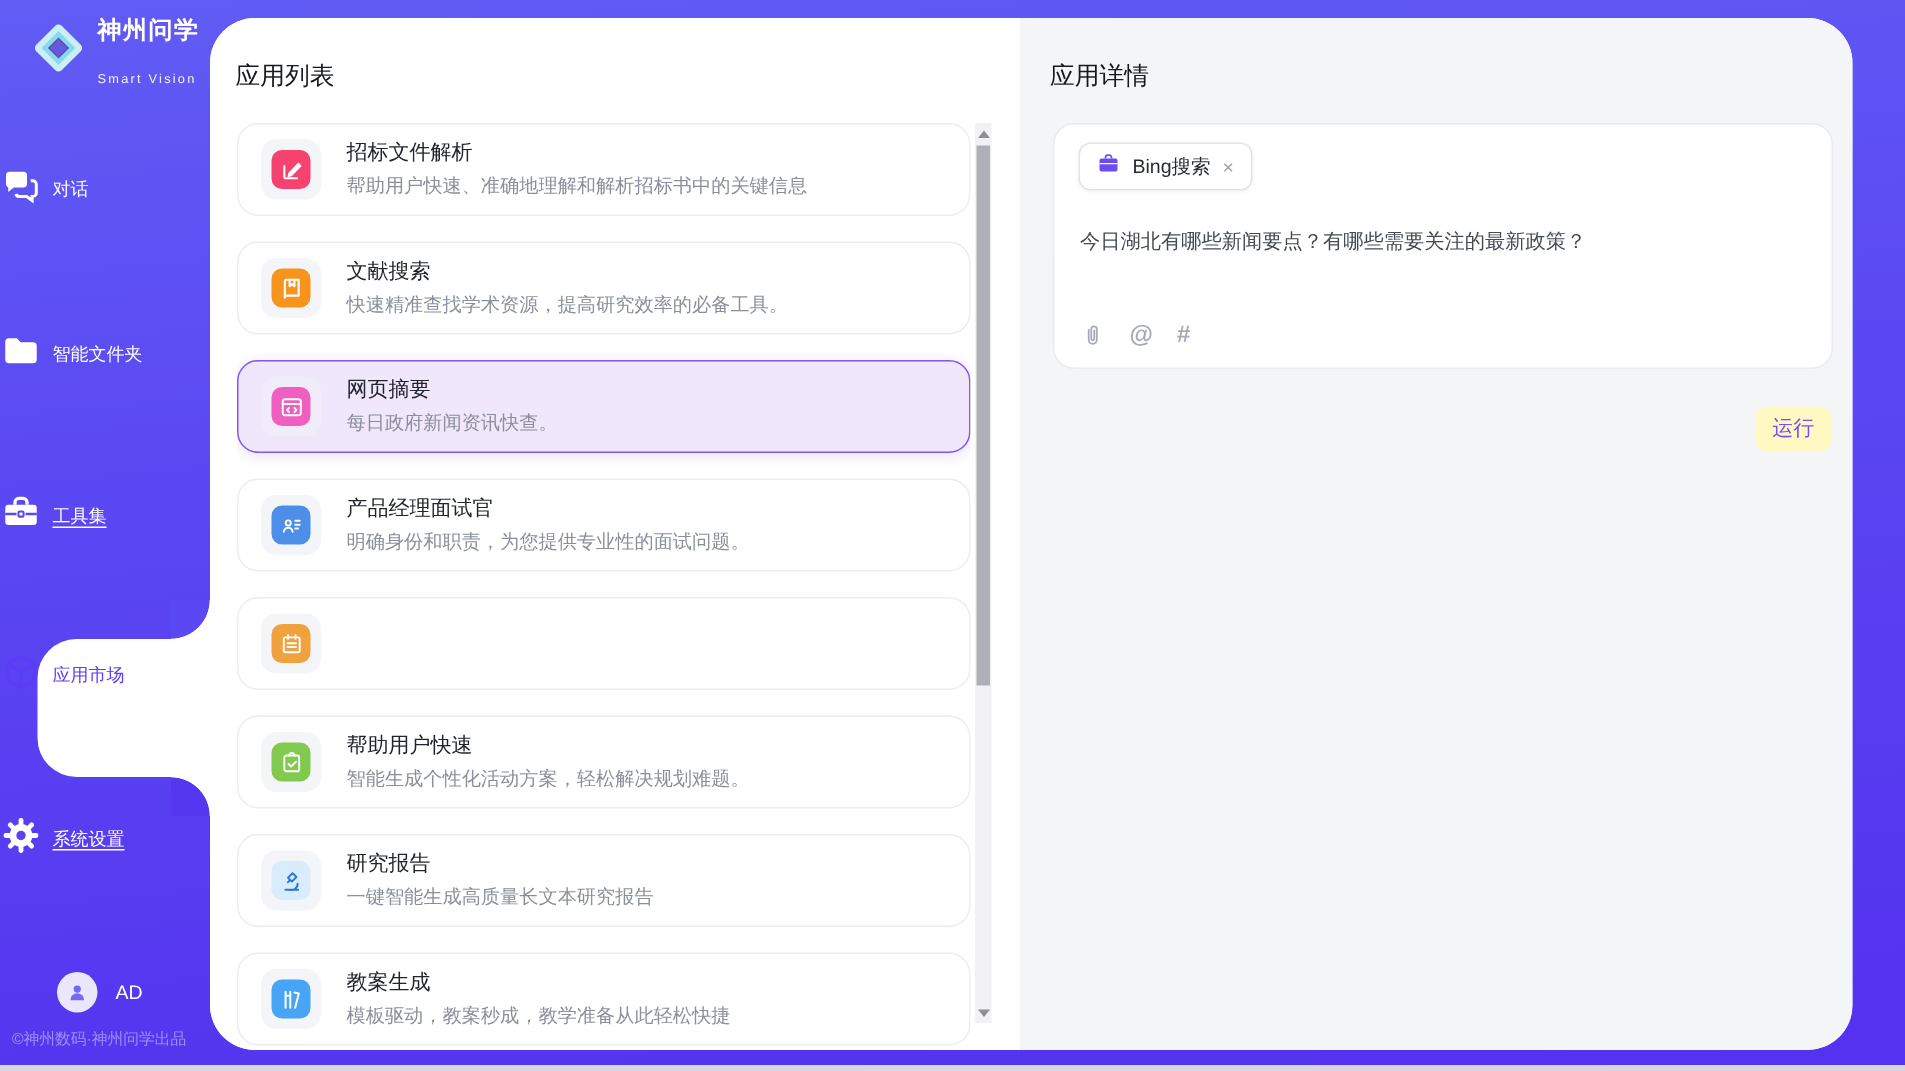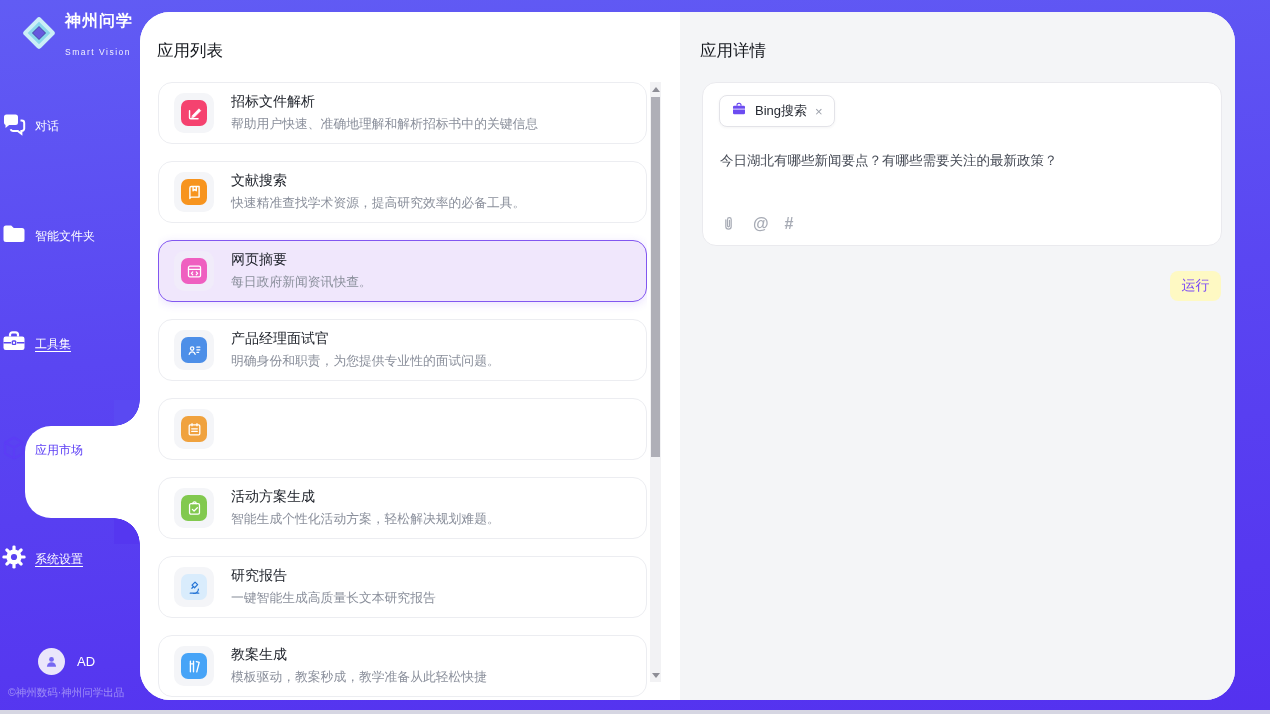--- a/index.html
+++ b/index.html
@@ -256,21 +256,21 @@
     <span class="app-tile">
       <span class="app-glyph" style="background: rgb(130, 201, 79); color: rgb(255, 255, 255);">
               <svg viewBox="0 0 24 24" fill="none" stroke="currentColor" stroke-width="1.8" stroke-linecap="round" stroke-linejoin="round">
                 <rect x="5" y="5.2" width="14" height="14.8" rx="2"></rect>
                 <path d="M9.5 5.2a2.5 2.5 0 0 1 5 0"></path>
                 <path d="m9 13.2 2.4 2.4 4.6-4.6"></path>
               </svg>
             </span>
     </span>
     <span class="card-text">
-      <span class="card-title">活动方案生成</span>
+      <span class="card-title">帮助用户快速</span>
       <span class="card-desc">智能生成个性化活动方案，轻松解决规划难题。</span>
     </span>
   </div>
 
   <div class="card">
     <span class="app-tile">
       <span class="app-glyph" style="background: rgb(217, 236, 252); color: rgb(41, 119, 214);">
               <svg viewBox="0 0 24 24" fill="none" stroke="currentColor" stroke-width="1.8" stroke-linecap="round" stroke-linejoin="round">
                 <path d="M6 20h12M9.5 20a6 6 0 0 0 8-5.7"></path>
                 <path d="m12.8 4.4 3.6 3.6-4.3 4.3-3.6-3.6z"></path>

